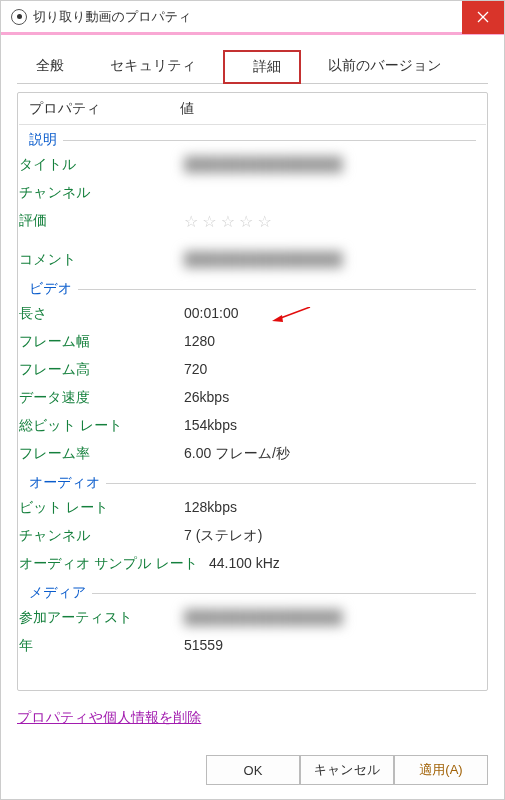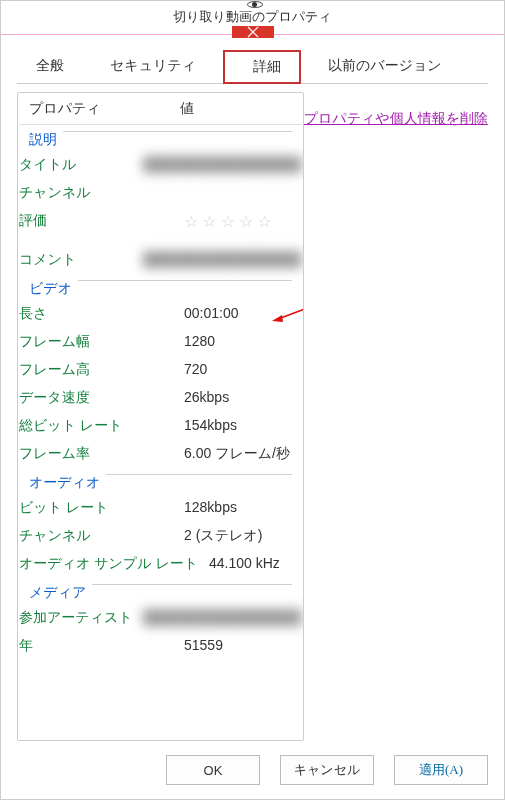--- a/index.html
+++ b/index.html
@@ -16,22 +16,21 @@
       overflow: hidden;
       border: 1px solid #ccc;
       display: flex;
       flex-direction: column;
     }
     .title-bar {
       display: flex;
       align-items: center;
       height: 34px;
       background: #fff;
-      border-bottom: 1px solid #f9a8d4;
-      flex-direction: column;
+      border-bottom: 3px solid #f9a8d4;
     }
     .title-icon {
       width: 16px;
       height: 16px;
       margin: 0 6px 0 10px;
       border: 1px solid #555;
       border-radius: 50%;
       display: flex;
       align-items: center;
       justify-content: center;
@@ -80,21 +79,21 @@
       background: #fff;
       z-index: 2;
       padding-left: 28px;
     }
     .content-wrapper {
       flex: 1;
       margin: 0 16px;
       border-top: 1px solid #ccc;
       position: relative;
       display: flex;
-      flex-direction: row;
+      flex-direction: column;
       padding-top: 8px;
       min-height: 0;
     }
     .property-list {
       flex: 1;
       overflow-y: auto;
       border: 1px solid #ccc;
       border-radius: 2px;
       position: relative;
       min-height: 0;
@@ -127,21 +126,21 @@
       flex: 1;
       padding-left: 6px;
       color: #333;
       font-size: 14px;
     }
     .section-title {
       color: #0a5ccc;
       padding: 6px 10px 2px 10px;
       position: relative;
       display: flex;
-      align-items: flex-start;
+      align-items: center;
       font-size: 14px;
     }
     .section-title::after {
       content: '';
       flex: 1;
       height: 1px;
       background: #d0d0d0;
       margin-left: 6px;
     }
     .prop-row {
@@ -179,39 +178,38 @@
       color: #a21caf;
       text-decoration: underline;
       padding: 18px 0 14px 0;
       cursor: pointer;
       font-size: 14px;
     }
     .button-row {
       display: flex;
       justify-content: flex-end;
       padding: 14px 16px;
-      gap: 20px;
+      gap: 0;
       background: #fff;
     }
     .btn {
       width: 94px;
       height: 30px;
       border: 1px solid #bbb;
       background: #fdfdfd;
       font-size: 13px;
       cursor: pointer;
       display: flex;
       align-items: center;
       justify-content: center;
       color: #333;
     }
     .btn-disabled {
-      color: #0369a1;
+      color: #a16207;
       cursor: default;
-      font-family: Liberation Serif, serif;
     }
     .length-row {
       position: relative;
     }
   </style>
 </head>
 <body>
 
 <div class="title-bar">
   <div class="title-icon"></div>
@@ -296,21 +294,21 @@
 
     <div class="section-title">
         <span>オーディオ</span>
       </div>
     <div class="prop-row">
       <div class="prop-label">ビット レート</div>
       <div class="prop-value">128kbps</div>
     </div>
     <div class="prop-row">
       <div class="prop-label">チャンネル</div>
-      <div class="prop-value">2 (ステレオ)</div>
+      <div class="prop-value">7 (ステレオ)</div>
     </div>
     <div class="prop-row">
       <div class="prop-label" style="width:190px">オーディオ サンプル レート</div>
       <div class="prop-value">44.100 kHz</div>
     </div>
 
     <div class="section-title">
         <span>メディア</span>
       </div>
     <div class="prop-row">

